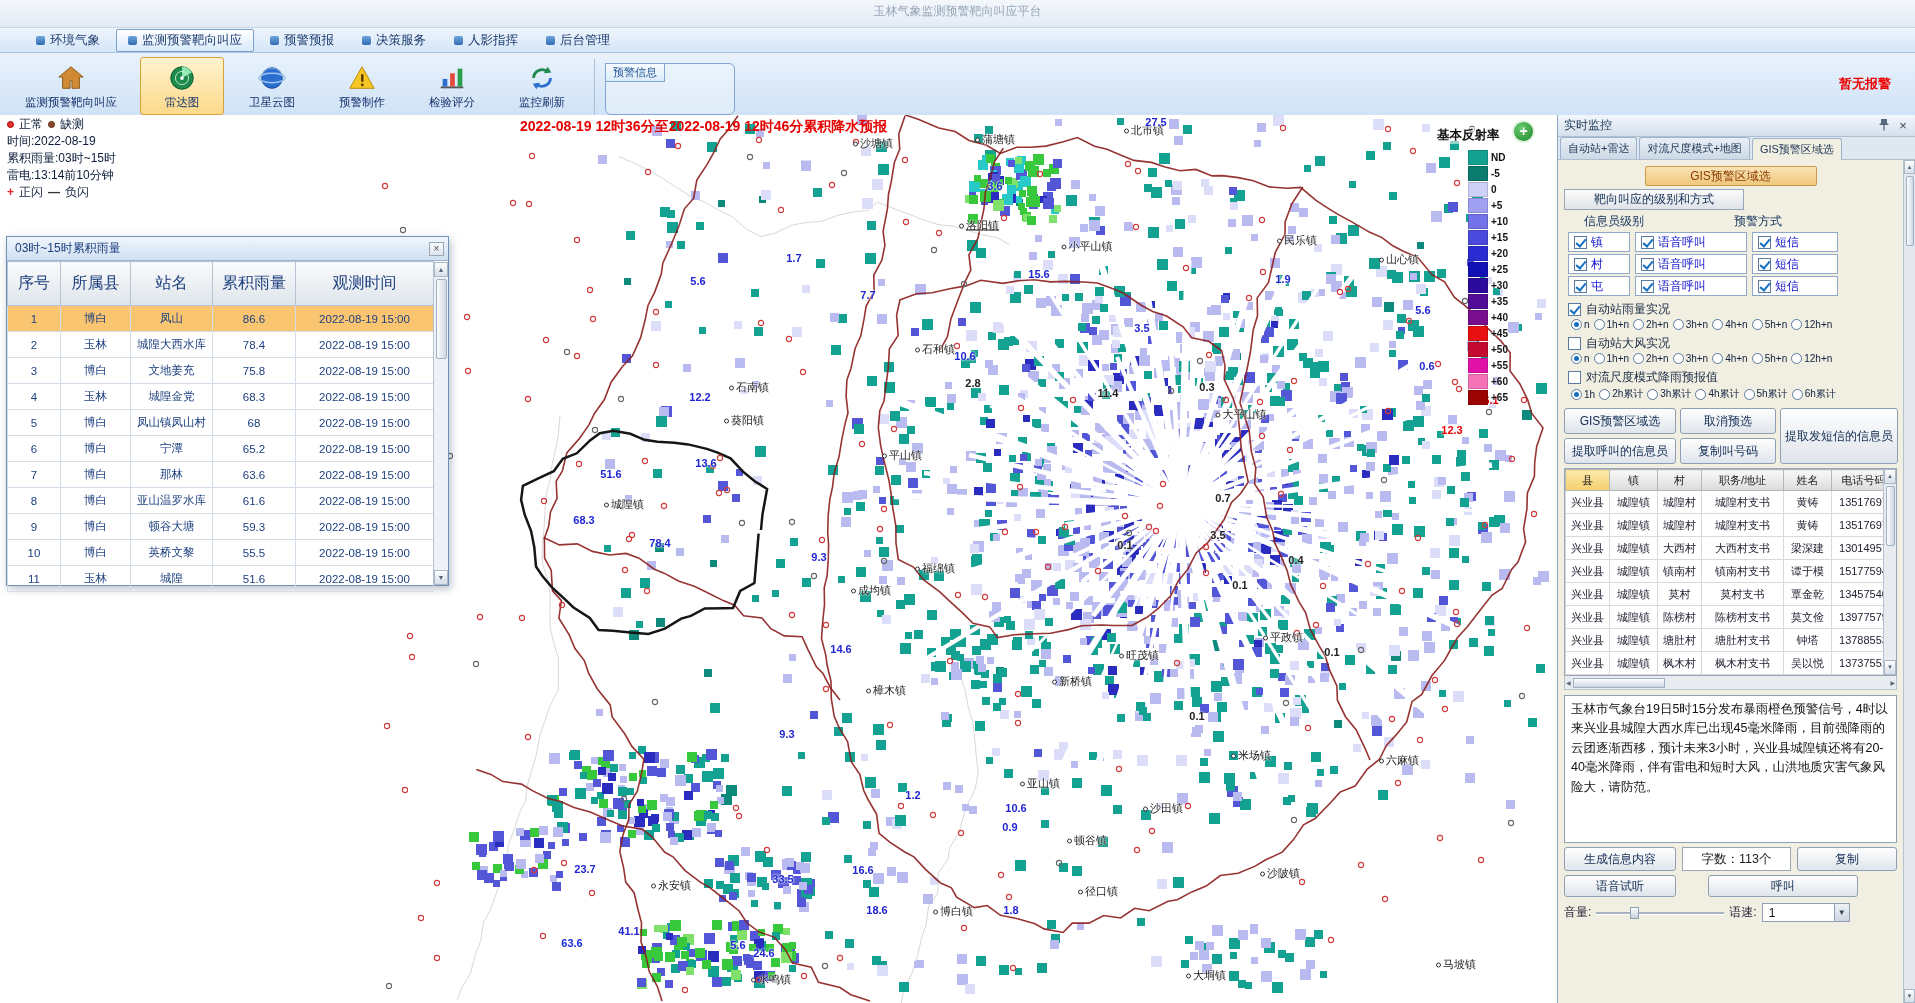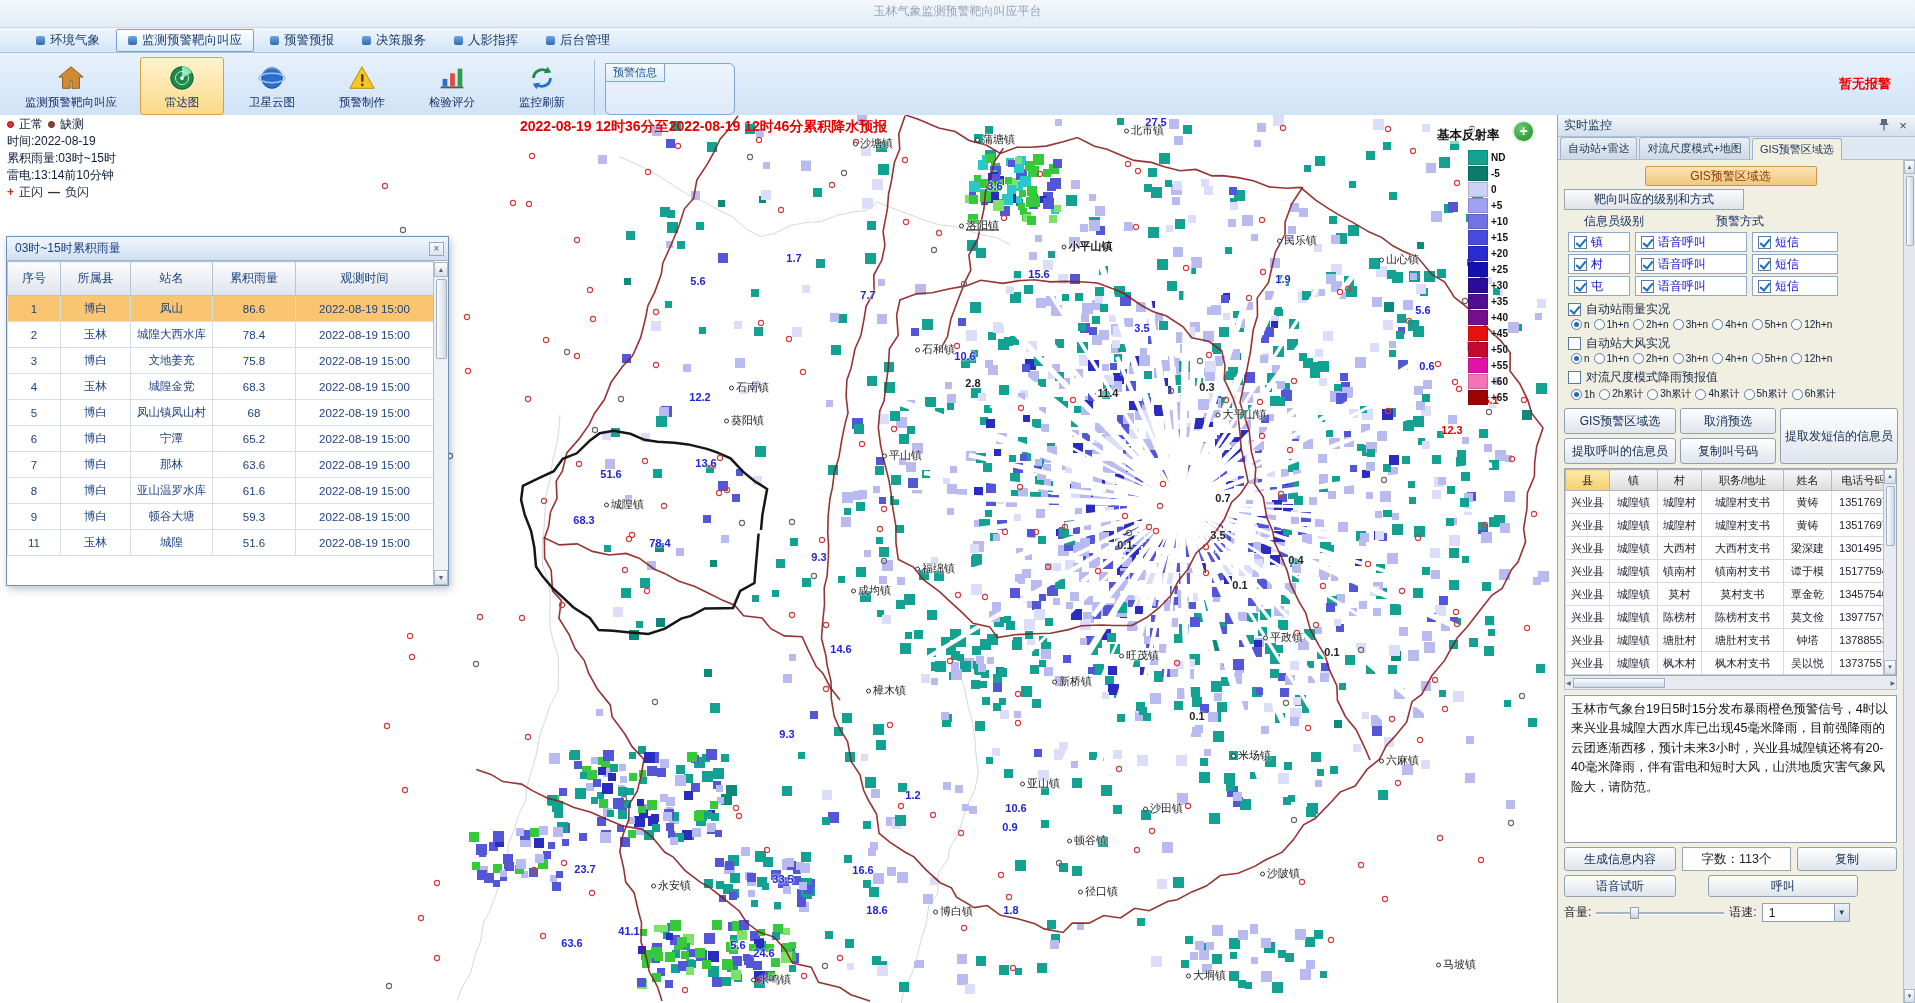--- a/index.html
+++ b/index.html
@@ -45,21 +45,21 @@
 .radar-legend{position:absolute;left:1468px;top:34px;z-index:25}
 .lg-row{display:flex;align-items:center;height:16px}
 .lg-sw{width:20px;height:15px;display:inline-block;border:1px solid rgba(0,0,0,.15)}
 .lg-lb{font-size:10px;color:#111;margin-left:3px;font-weight:bold;text-shadow:0 0 2px #fff}
 
 
 .rain-window{position:absolute;left:6px;top:121px;width:443px;height:350px;background:#fff;border:1px solid #7090b5;z-index:40;box-shadow:2px 3px 8px rgba(60,80,110,.35)}
 .rw-title{height:24px;background:linear-gradient(#f0f6fd,#cfe0f2);border-bottom:1px solid #9fb4cc;display:flex;align-items:center;justify-content:space-between;padding:0 4px 0 8px;font-size:12px;color:#1c3f7e}
 .rw-close{width:15px;height:14px;background:linear-gradient(#fafbfc,#dde4ec);border:1px solid #9aa8ba;font-size:10px;line-height:11px;text-align:center;color:#556}
 #rainTable{border-collapse:collapse;table-layout:fixed;width:426px}
-#rainTable th{height:34px;background:linear-gradient(#fafbfc,#dfe5ec);border:1px solid #b8c4d4;font-size:12px;color:#1c3f7e;font-weight:normal}
+#rainTable th{height:44px;background:linear-gradient(#fafbfc,#dfe5ec);border:1px solid #b8c4d4;font-size:16px;color:#1c3f7e;font-weight:normal}
 #rainTable td{height:26px;border:1px solid #d4dde8;font-size:11.5px;color:#1c3f7e;text-align:center;white-space:nowrap;overflow:hidden}
 #rainTable tr.sel td{background:#f9c571}
 .rw-scroll{position:absolute;right:0;top:25px;bottom:0;width:15px;background:#eef1f5;border-left:1px solid #b5c2d2;display:flex;flex-direction:column;align-items:center;font-size:7px;color:#567}
 .sb-ar{flex:0 0 13px;width:100%;text-align:center;line-height:13px;background:linear-gradient(#fdfdfd,#d7dfe9);border:1px solid #aab8c8}
 .sb-th{flex:0 0 80px;width:11px;background:linear-gradient(90deg,#fdfdfd,#cfd8e4);border:1px solid #9fb0c4;border-radius:2px;margin-top:2px}
 .sb-sp{flex:1}
 
 
 .panel{position:relative;width:358px;height:888px;background:#f1eee2;border-left:1px solid #8fa8c8;font-size:12px;color:#1a2a44}
 .p-title{height:22px;background:linear-gradient(#f3f7fb,#d3dfec);border-bottom:1px solid #aebfd2;display:flex;align-items:center;justify-content:space-between;padding:0 6px;font-size:12px;color:#223a58}
@@ -67,21 +67,21 @@
 .p-close{font-size:13px;color:#445;width:12px;text-align:center}
 .p-tabs{height:23px;display:flex;background:#dfe7f0;border-bottom:1px solid #aebfd2;padding-left:2px;gap:2px;align-items:flex-end}
 .p-tab{font-size:11px;color:#223a58;padding:3px 7px;border:1px solid #9fb4cc;border-bottom:none;border-radius:3px 3px 0 0;background:linear-gradient(#e9eff6,#cdd9e6);white-space:nowrap}
 .p-tab.active{background:#f1eee2;position:relative;margin-bottom:-1px;z-index:2}
 .p-body{position:absolute;top:45px;left:0;right:12px;bottom:0;background:#f1eee2;padding:3px 4px;overflow:hidden}
 .p-vscroll{position:absolute;top:45px;right:0;bottom:0;width:12px;background:#e4e8ee;border-left:1px solid #b5c2d2;display:flex;flex-direction:column;align-items:center;font-size:6px;color:#567}
 .p-vscroll .sb-ar{flex:0 0 12px;line-height:12px}
 .p-vscroll .sb-th{flex:0 0 70px;width:8px}
 .gis-hl{margin:3px auto 2px;width:172px;height:20px;line-height:18px;text-align:center;font-size:12px;color:#8a3c00;background:linear-gradient(#fae3b5,#f0c87e);border:1px solid #c9994a;border-radius:2px}
 .level-box{width:180px;height:21px;line-height:19px;text-align:center;color:#102a52;background:linear-gradient(#fbfbfb,#dfe3e8);border:1px solid #98a6b8;border-radius:0;margin:3px 0 2px 2px}
-.lv-heads{display:flex;color:#12325e;margin:3px 0 2px 22px;gap:72px}
+.lv-heads{display:flex;color:#12325e;margin:3px 0 2px 22px;gap:90px}
 .lv-row{display:flex;gap:5px;margin:2px 0 2px 6px}
 .lv-box{display:inline-flex;align-items:center;gap:4px;border:1px solid #8fa8c8;background:#fff;padding:2px 5px;height:20px}
 .lv-box b{font-weight:normal;color:#1212cc;font-size:12px}
 .w1{width:62px}.w2{width:112px}.w3{width:86px}
 .cb{width:13px;height:13px;border:1px solid #5a7aa0;background:#fff;position:relative;display:inline-block;flex:0 0 13px}
 .cb.on::after{content:"";position:absolute;left:3px;top:0;width:4px;height:8px;border:solid #1670c0;border-width:0 2px 2px 0;transform:rotate(40deg)}
 .rb{width:11px;height:11px;border-radius:50%;border:1px solid #5a7aa0;background:#fff;position:relative;display:inline-block;flex:0 0 11px}
 .rb.on::after{content:"";position:absolute;left:2px;top:2px;width:5px;height:5px;border-radius:50%;background:#1670c0}
 .chk-line{display:flex;align-items:center;gap:5px;margin:5px 0 2px 6px;height:16px}
 .radio-line{display:flex;align-items:center;gap:4px;margin:2px 0 2px 9px}
@@ -2413,21 +2413,21 @@
             <span class="lg-sw" style="background: rgb(156, 4, 4);"></span>
             <span class="lg-lb">+65</span>
           </div>
         </div>
 
       <div id="mapLabels">
           <span class="town" style="left: 873px; top: 28px;"><i class="t-dot"></i><b style="font-weight:normal">沙塘镇</b></span>
           <span class="town" style="left: 995px; top: 24px;"><i class="t-dot"></i><b style="font-weight:normal">蒲塘镇</b></span>
           <span class="town" style="left: 1144px; top: 15px;"><i class="t-dot"></i><b style="font-weight:normal">北市镇</b></span>
           <span class="town" style="left: 979px; top: 110px; text-decoration: underline;"><i class="t-dot"></i><b style="font-weight:normal">洛阳镇</b></span>
-          <span class="town" style="left: 1087px; top: 131px;"><i class="t-dot"></i><b style="font-weight:bold">小平山镇</b></span>
+          <span class="town" style="left: 1087px; top: 131px;"><i class="t-dot"></i><b style="font-weight:normal">小平山镇</b></span>
           <span class="town" style="left: 1297px; top: 125px;"><i class="t-dot"></i><b style="font-weight:normal">民乐镇</b></span>
           <span class="town" style="left: 1399px; top: 144px;"><i class="t-dot"></i><b style="font-weight:normal">山心镇</b></span>
           <span class="town" style="left: 935px; top: 234px;"><i class="t-dot"></i><b style="font-weight:normal">石和镇</b></span>
           <span class="town" style="left: 749px; top: 272px;"><i class="t-dot"></i><b style="font-weight:normal">石南镇</b></span>
           <span class="town" style="left: 744px; top: 305px;"><i class="t-dot"></i><b style="font-weight:normal">葵阳镇</b></span>
           <span class="town" style="left: 902px; top: 340px;"><i class="t-dot"></i><b style="font-weight:normal">平山镇</b></span>
           <span class="town" style="left: 1241px; top: 299px;"><i class="t-dot"></i><b style="font-weight:normal">大平山镇</b></span>
           <span class="town" style="left: 624px; top: 389px;"><i class="t-dot"></i><b style="font-weight:normal">城隍镇</b></span>
           <span class="town" style="left: 935px; top: 453px;"><i class="t-dot"></i><b style="font-weight:normal">福绵镇</b></span>
           <span class="town" style="left: 871px; top: 475px;"><i class="t-dot"></i><b style="font-weight:normal">成均镇</b></span>
@@ -2567,20 +2567,27 @@
                 <td>博白</td>
                 <td>亚山温罗水库</td>
                 <td>61.6</td>
                 <td>2022-08-19 15:00</td>
               </tr>
               <tr class="">
                 <td>9</td>
                 <td>博白</td>
                 <td>顿谷大塘</td>
                 <td>59.3</td>
+                <td>2022-08-19 15:00</td>
+              </tr>
+              <tr class="">
+                <td>10</td>
+                <td>博白</td>
+                <td>英桥文黎</td>
+                <td>55.5</td>
                 <td>2022-08-19 15:00</td>
               </tr>
               <tr class="">
                 <td>11</td>
                 <td>玉林</td>
                 <td>城隍</td>
                 <td>51.6</td>
                 <td>2022-08-19 15:00</td>
               </tr>
             </tbody>

